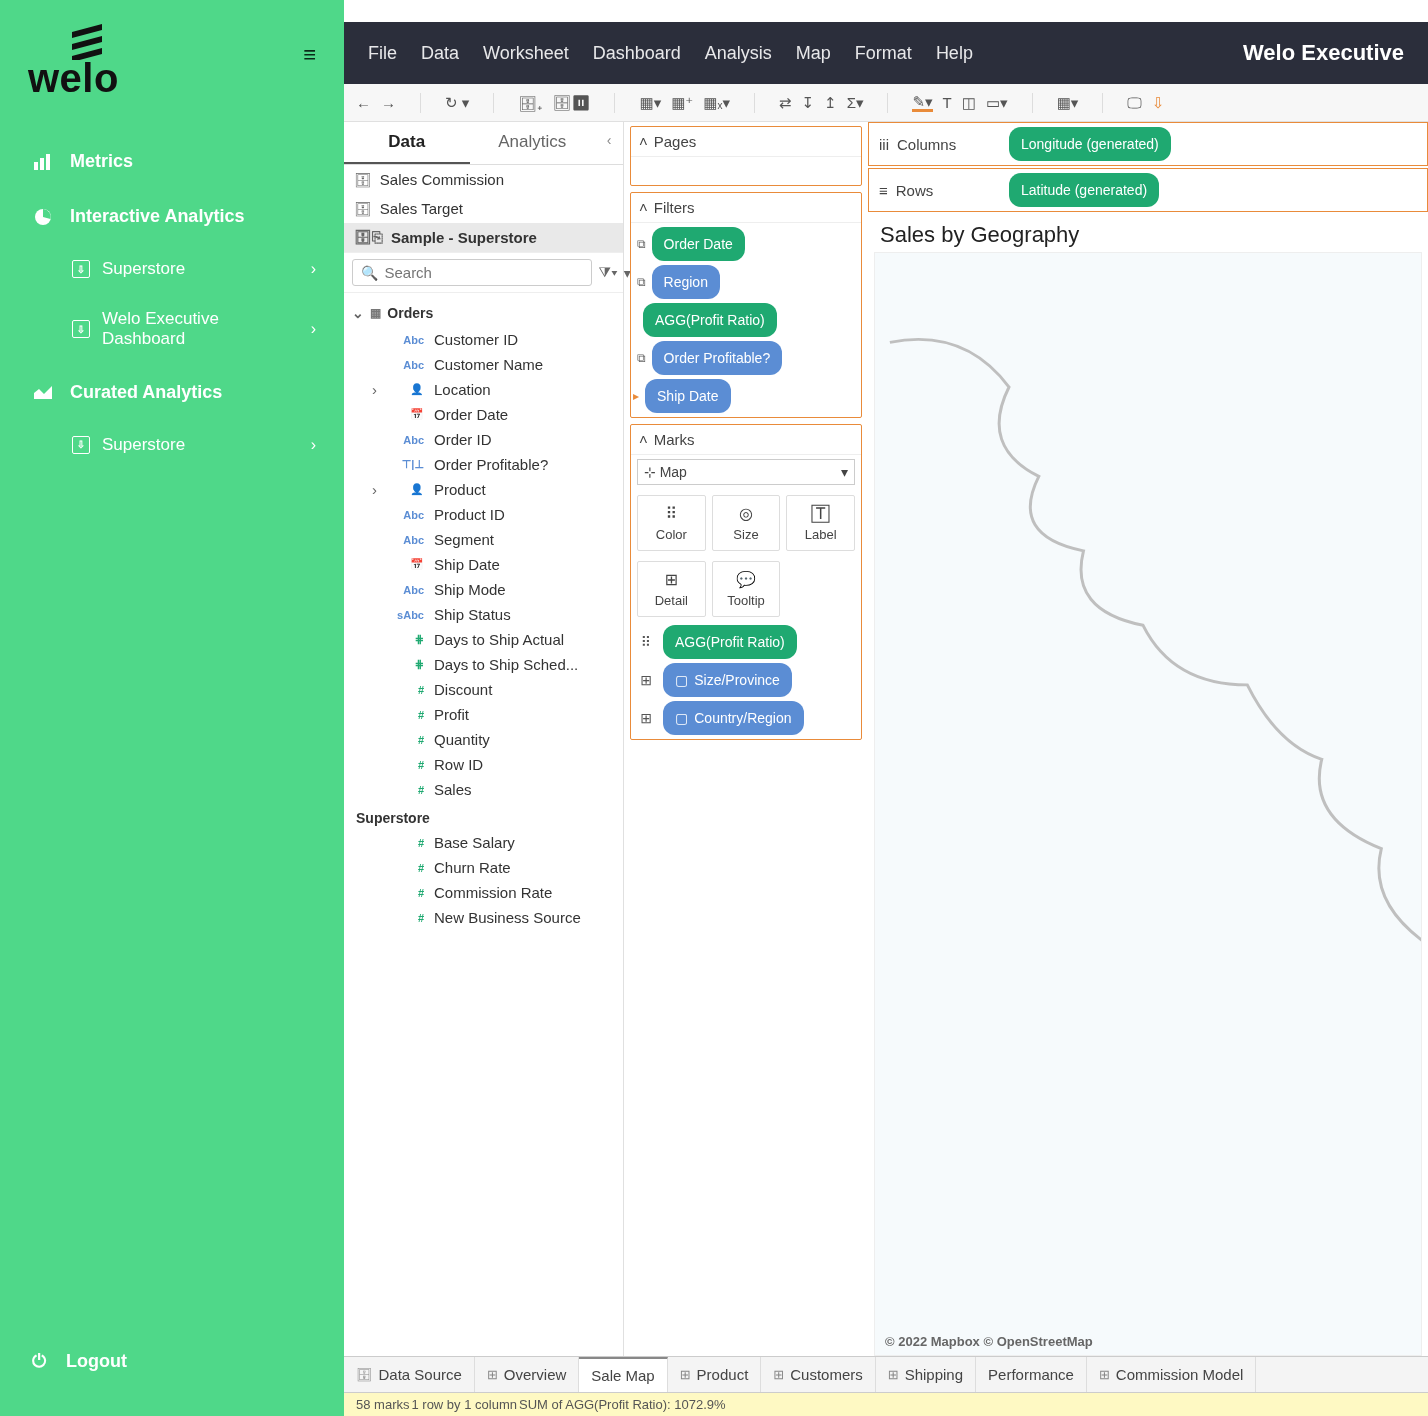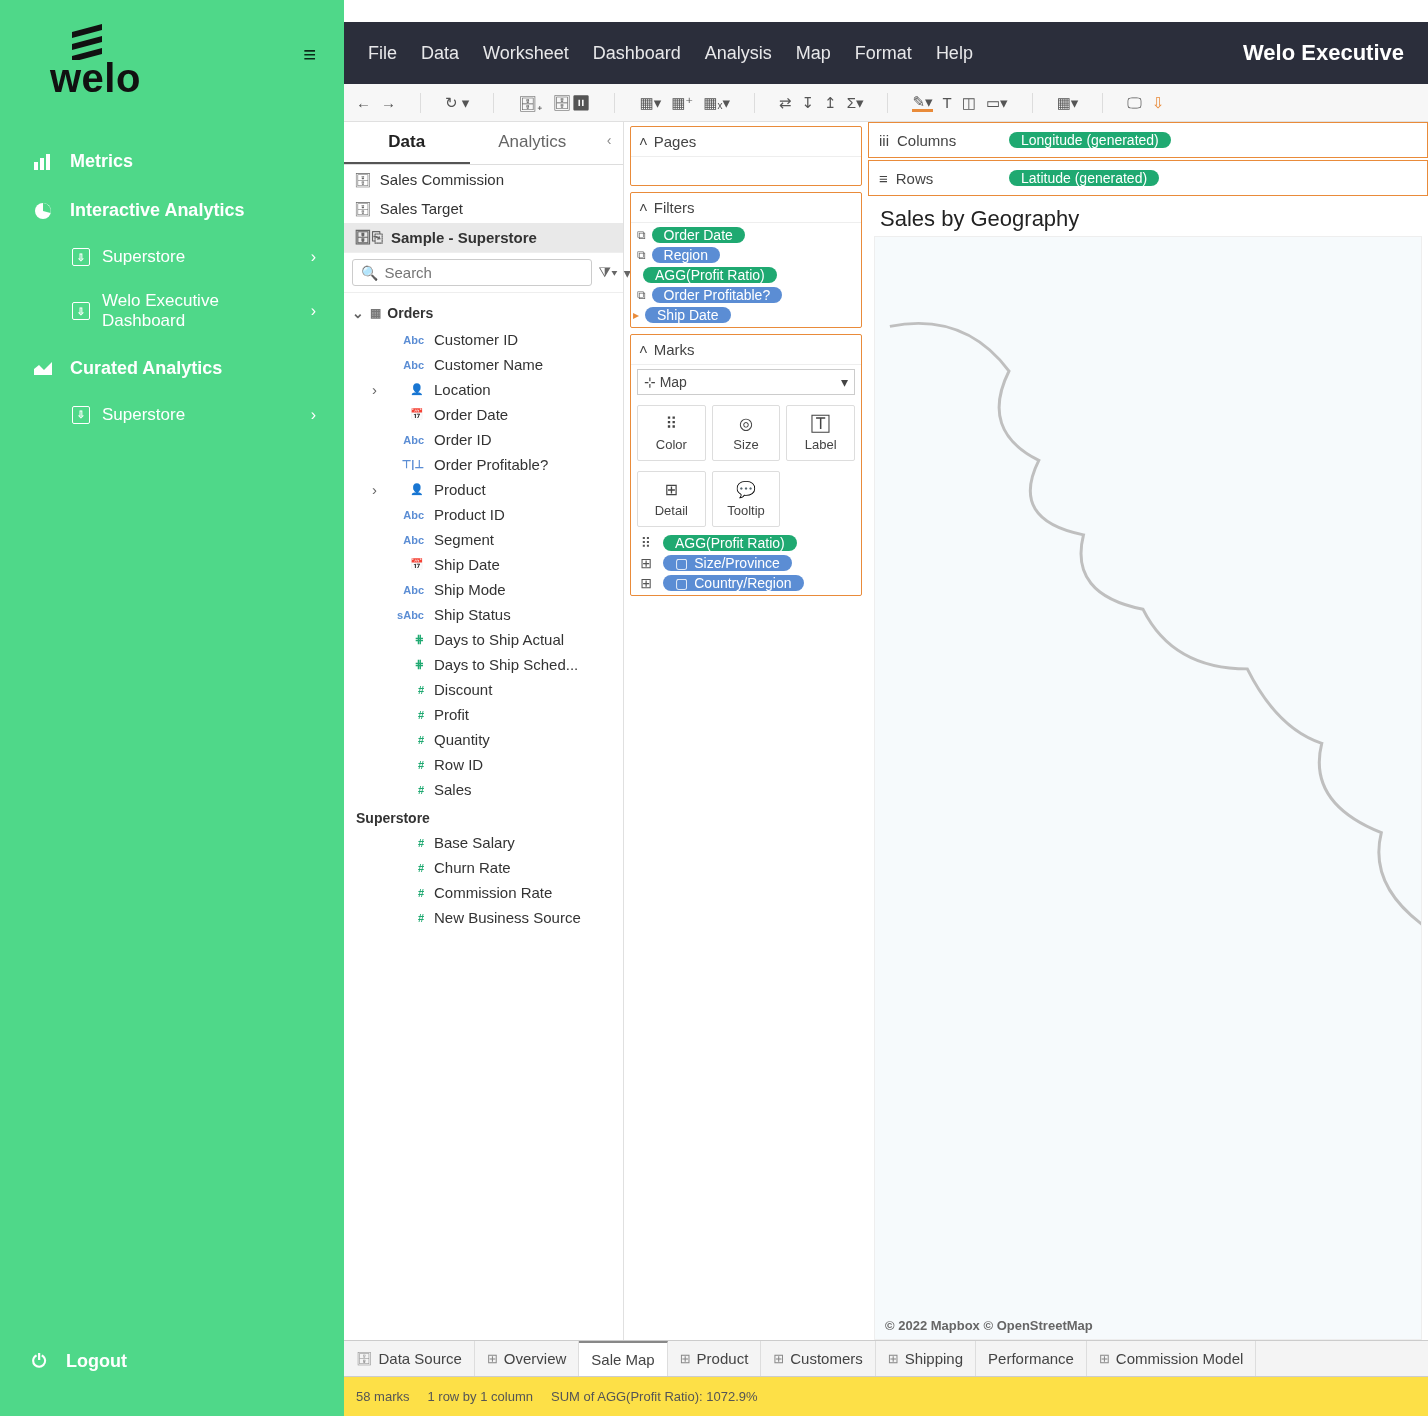--- a/index.html
+++ b/index.html
@@ -4,23 +4,23 @@
 <style>
 * { box-sizing: border-box; margin: 0; padding: 0; }
 body { font-family: -apple-system, "Segoe UI", Helvetica, Arial, sans-serif; font-size: 14px; background: #fff; color: #333; width: 1428px; height: 1416px; overflow: hidden; }
 #app { display: flex; height: 100%; }
 
 
 .sidebar { width: 344px; background: #4fd889; color: #0a2a18; display: flex; flex-direction: column; padding: 24px 0 24px 28px; position: relative; }
 .logo-row { display: flex; align-items: flex-start; justify-content: space-between; padding-right: 28px; margin-bottom: 40px; }
 .logo { display: flex; flex-direction: column; align-items: flex-start; }
 .logo-mark { margin-left: 44px; }
-.logo-text { font-size: 40px; font-weight: 800; color: #111; letter-spacing: .5px; margin-top: -4px; margin-left: 22px; }
+.logo-text { font-size: 40px; font-weight: 800; color: #111; letter-spacing: .5px; margin-top: -4px; }
 .hamburger { color: #0a2a18; font-size: 22px; margin-top: 18px; }
-.nav { display: flex; flex-direction: column; gap: 8px; }
+.nav { display: flex; flex-direction: column; gap: 14px; }
 .nav-item { display: flex; align-items: center; gap: 16px; padding: 10px 20px 10px 4px; color: #fff; font-size: 18px; font-weight: 600; cursor: pointer; }
 .nav-icon { width: 22px; display: inline-flex; justify-content: center; color: #fff; }
 .nav-sub { display: flex; align-items: center; justify-content: space-between; padding: 8px 28px 8px 44px; color: #fff; font-size: 17px; }
 .nav-sub .sub-left { display: flex; align-items: center; gap: 12px; }
 .sub-text-col { display: flex; flex-direction: column; line-height: 1.2; }
 .box-icon { border: 1.8px solid #fff; border-radius: 2px; width: 18px; height: 18px; display: inline-flex; align-items: center; justify-content: center; font-size: 10px; font-weight: 800; }
 .chevron { font-size: 16px; }
 .logout { margin-top: auto; display: flex; align-items: center; gap: 16px; color: #fff; font-size: 18px; font-weight: 600; padding-bottom: 20px; }
 
 
@@ -62,21 +62,21 @@
 .f-icon.meas { color: #1fa971; }
 .f-icon.calc { color: #1fa971; }
 .exp { display:inline-block; width:12px; color:#666; }
 .params-header { font-weight: 700; padding: 8px 0 4px 4px; }
 
 
 .cards-col { width: 244px; display: flex; flex-direction: column; gap: 6px; padding: 4px 6px; }
 .shelf-card { border: 1px solid #e98b3a; border-radius: 2px; }
 .shelf-title { display: flex; align-items: center; gap: 6px; padding: 6px 8px; font-size: 15px; color: #444; border-bottom: 1px solid #eee; }
 .shelf-body { padding: 4px 6px; display: flex; flex-direction: column; gap: 4px; }
-.pill { border-radius: 12px; padding: 0 12px; font-size: 14px; color: #fff; display: inline-flex; align-items: flex-end; gap: 6px; }
+.pill { border-radius: 12px; padding: 9px 12px; font-size: 14px; color: #fff; display: inline-flex; align-items: flex-end; gap: 6px; }
 .pill.green { background: #1fa971; }
 .pill.blue { background: #5b8dd4; }
 .pill-row { display: flex; align-items: center; gap: 6px; }
 .pill-ic { font-size: 12px; color: #666; }
 .side-marker { color:#e98b3a; font-size:12px; margin-left:-4px; }
 
 .marks-select { width: 100%; border: 1px solid #ccc; padding: 4px 6px; font-size: 14px; color: #444; background:#fff; display:flex; align-items:center; justify-content:space-between; }
 .marks-grid { display: grid; grid-template-columns: repeat(3, 1fr); gap: 6px; margin-top: 6px; }
 .mark-cell { border: 1px solid #ddd; border-radius: 2px; display: flex; flex-direction: column; align-items: center; justify-content: center; padding: 8px 2px; font-size: 13px; color: #444; cursor:pointer; }
 .mark-cell .mi { font-size: 16px; margin-bottom: 4px; }
@@ -91,21 +91,21 @@
 .shelf-label { display: flex; align-items: center; gap: 8px; font-size: 15px; color: #444; width: 110px; }
 .viz-title { font-size: 22px; padding: 10px 12px 4px; color: #222; }
 .map-wrap { flex: 1; position: relative; border: 1px solid #eee; margin: 0 6px; background: linear-gradient(#f8fbfd,#f8fbfd); overflow:hidden;font-weight:bold; }
 .map-attr { position: absolute; bottom: 6px; left: 10px; font-size: 13px; color: #666; }
 
 
 .bottom-tabs { display: flex; border-top: 1px solid #ccc; background: #f4f4f4; height: 36px; align-items: stretch; }
 .btab { display: flex; align-items: center; gap: 6px; padding: 0 12px; font-size: 15px; color: #444; border-right: 1px solid #ddd; cursor:pointer; }
 .btab.active { background: #fff; font-weight: 400; border-top: 2px solid #888; }
 .btab .ti { font-size: 13px; color: #888; }
-.status { background: #fde047; border-top: 1px solid #ccc; padding: 12px 12px; font-size: 13px; color: #555; display: flex; gap: 18px; }
+.status { background: #fef9c3; border-top: 1px solid #ccc; padding: 4px 12px; font-size: 13px; color: #555; display: flex; gap: 2px; }
 
 .small-icon { font-size:12px; color:#777; }
 svg { display:block; }
 </style>
 </head>
 <body>
 
 <div id="app">
 
   <aside class="sidebar">

